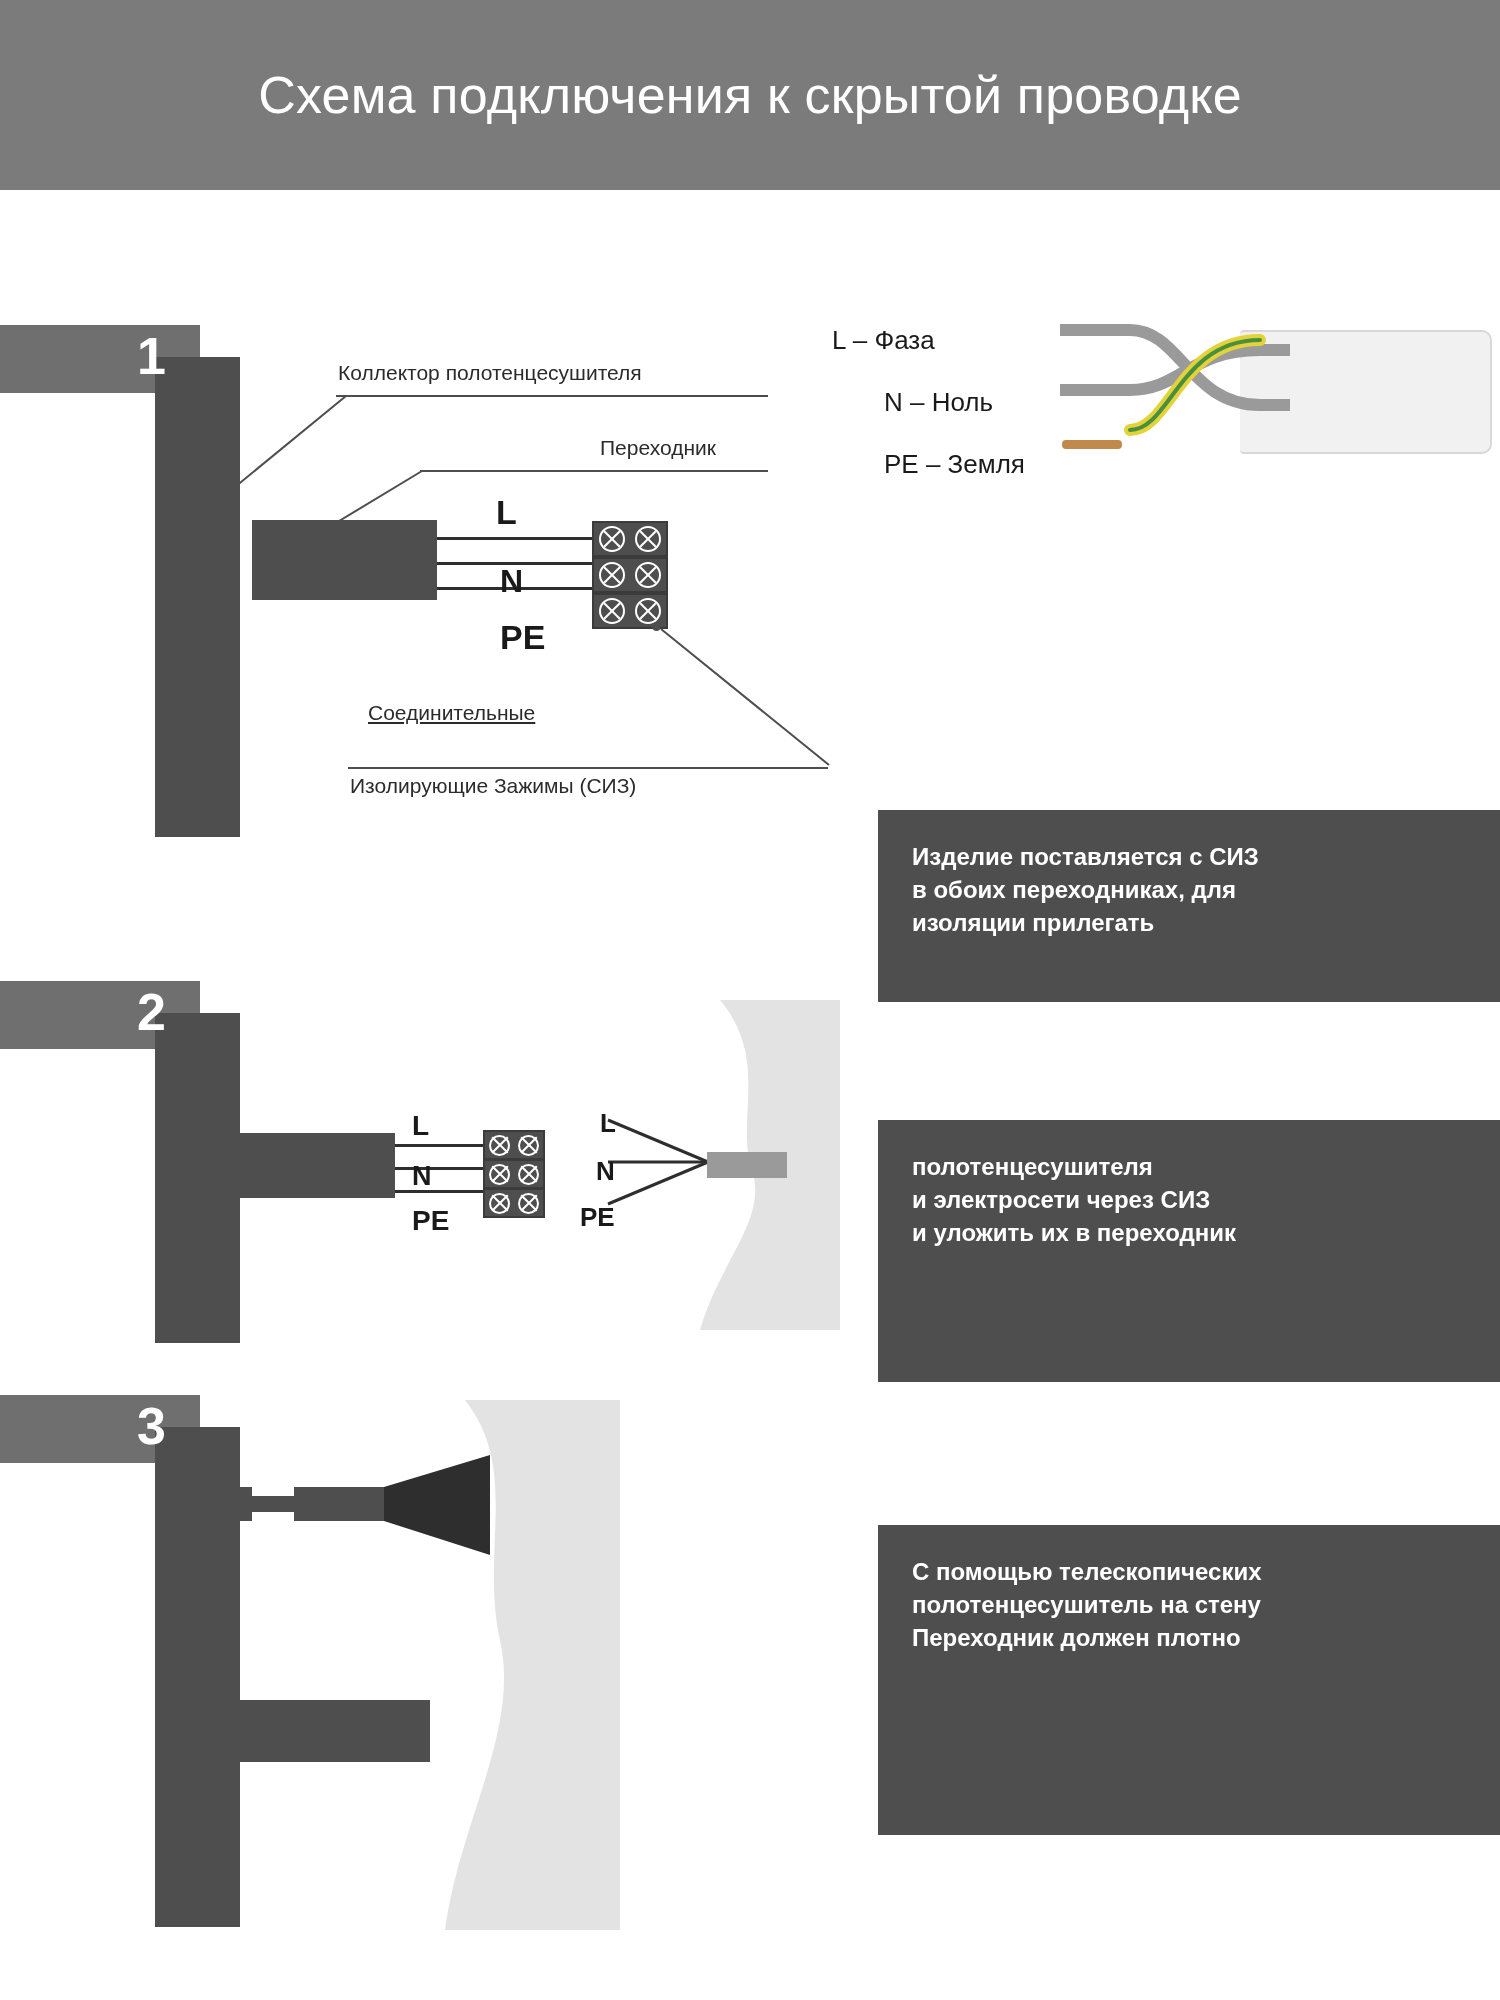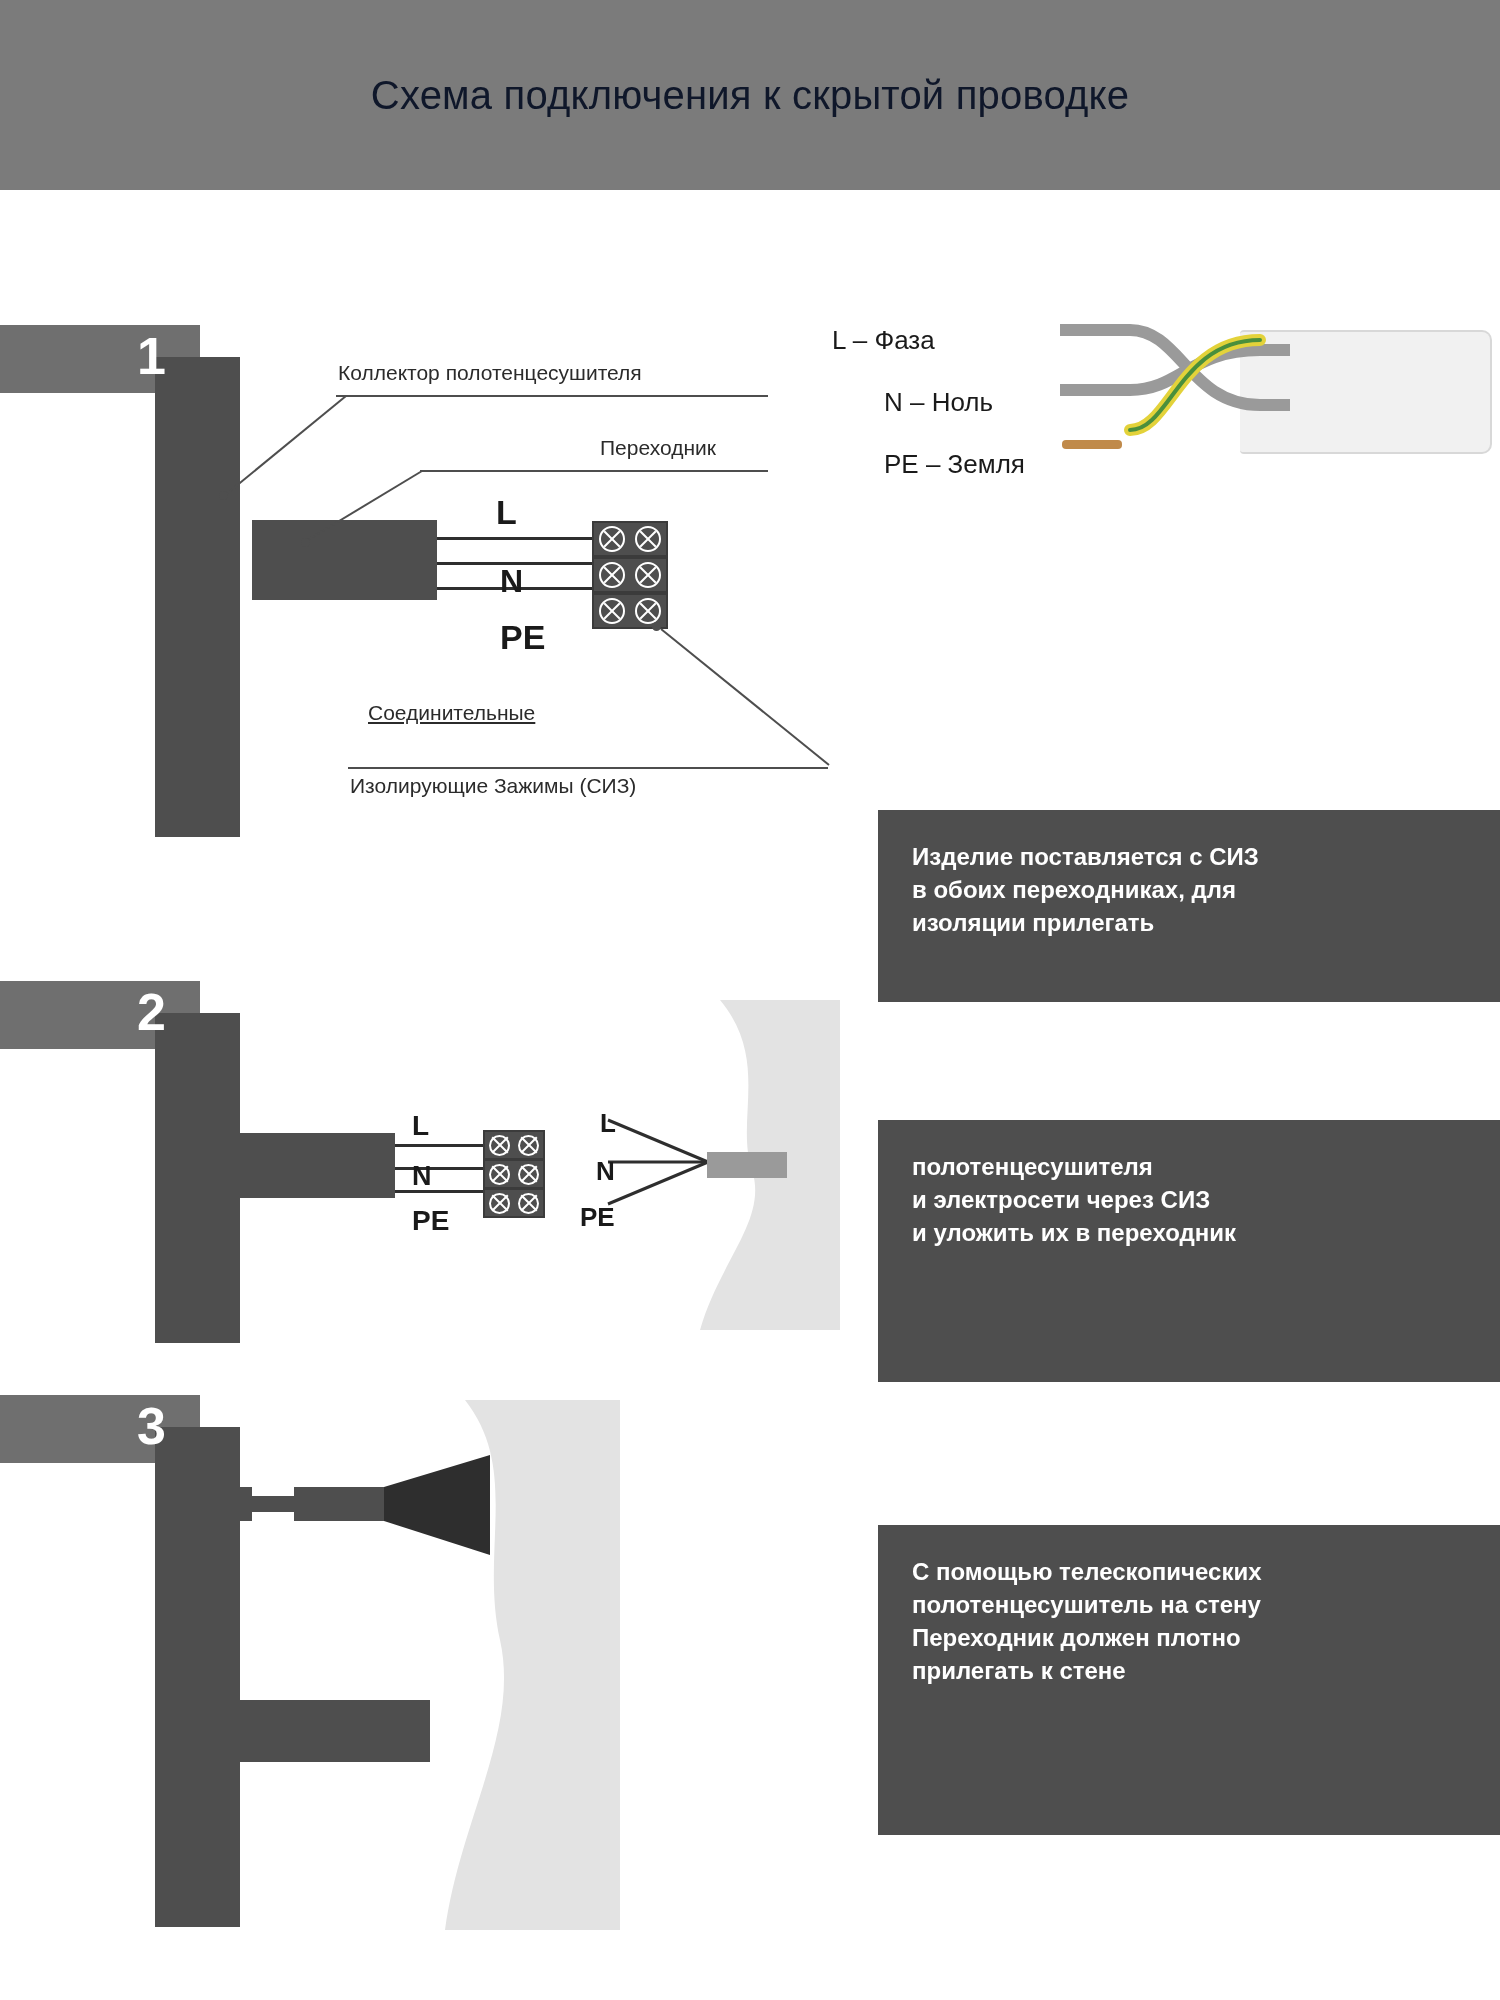--- a/index.html
+++ b/index.html
@@ -30,22 +30,22 @@
     background: #7b7b7b;
   }
   .header-title {
     position: absolute;
     left: 0; top: 0;
     width: 1500px;
     height: 190px;
     display: flex;
     align-items: center;
     justify-content: center;
-    color: #0f172a;
-    font-size: 40px;
+    color: #ffffff;
+    font-size: 52px;
     font-weight: 400;
     letter-spacing: 0.2px;
     white-space: nowrap;
   }
 
   
   .wall-top {
     position: absolute;
     background: #6f6f6f;
   }
@@ -308,16 +308,15 @@
       <path d="M0,32 L0,66 L106,100 L106,0 Z" fill="#2e2e2e"></path>
     </svg>
 
     <div style="position:absolute; left:230px; top:1700px; width:200px; height:62px; background:#4e4e4e;"></div>
   </div>
 
   <div class="info-box" style="left:868px; top:1525px; width:632px; height:310px;">
     <div>С помощью телескопических</div>
     <div>полотенцесушитель на стену</div>
     <div>Переходник должен плотно</div>
-    <div>прилегать к стене</div>
   </div>
 
 </div>
 
 </body></html>

